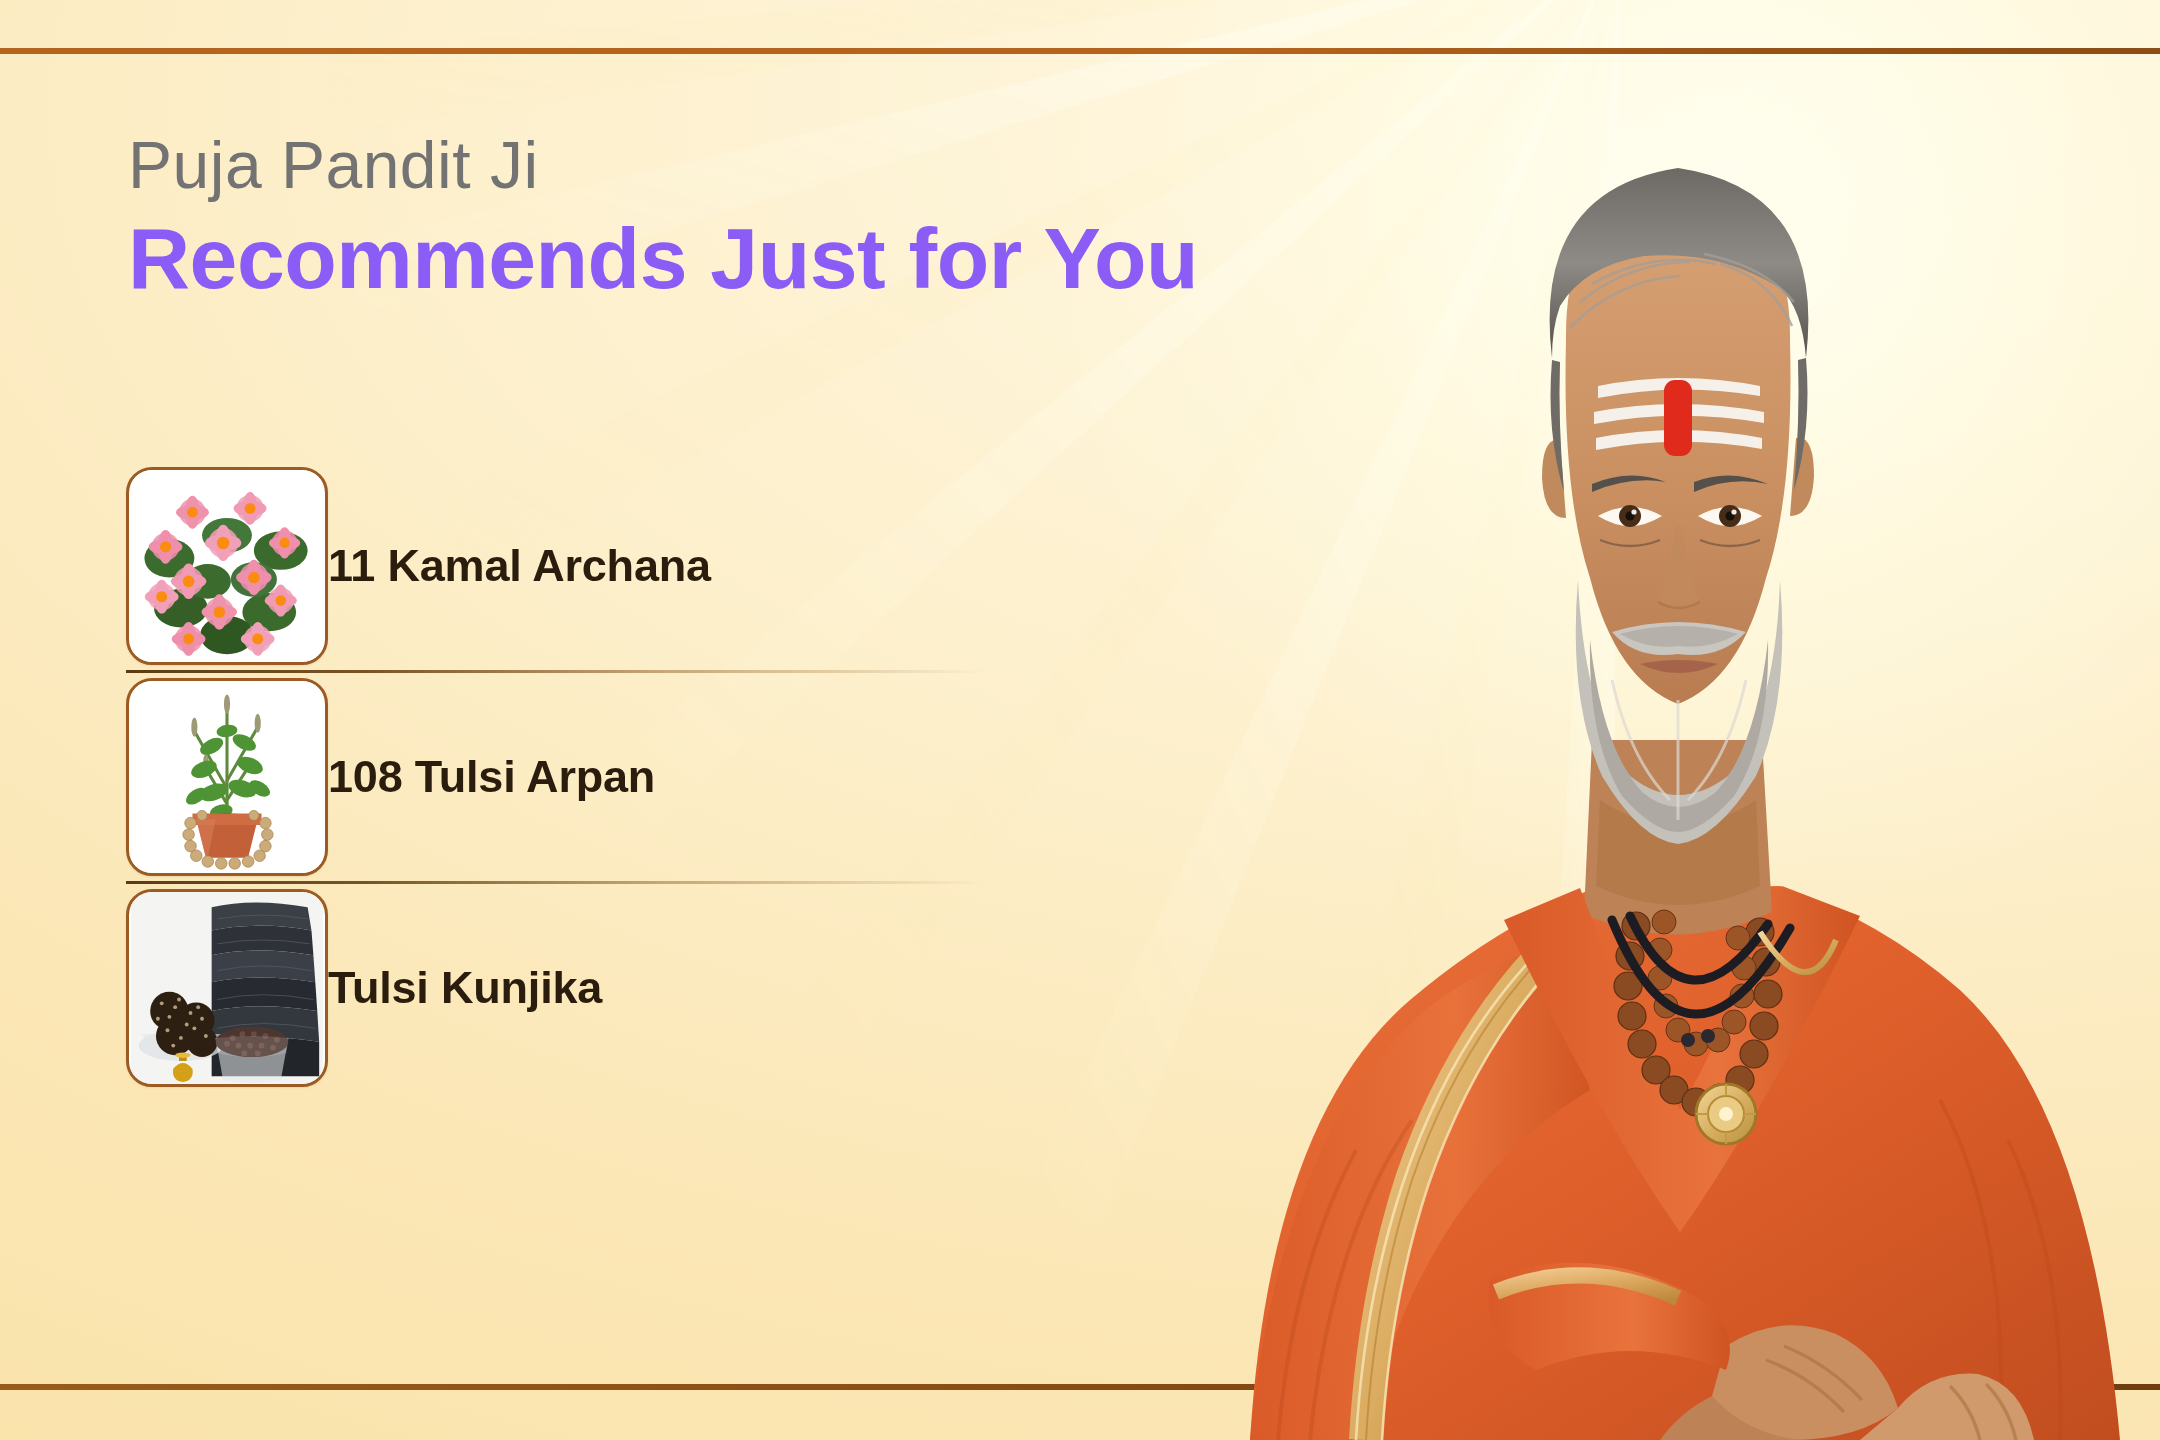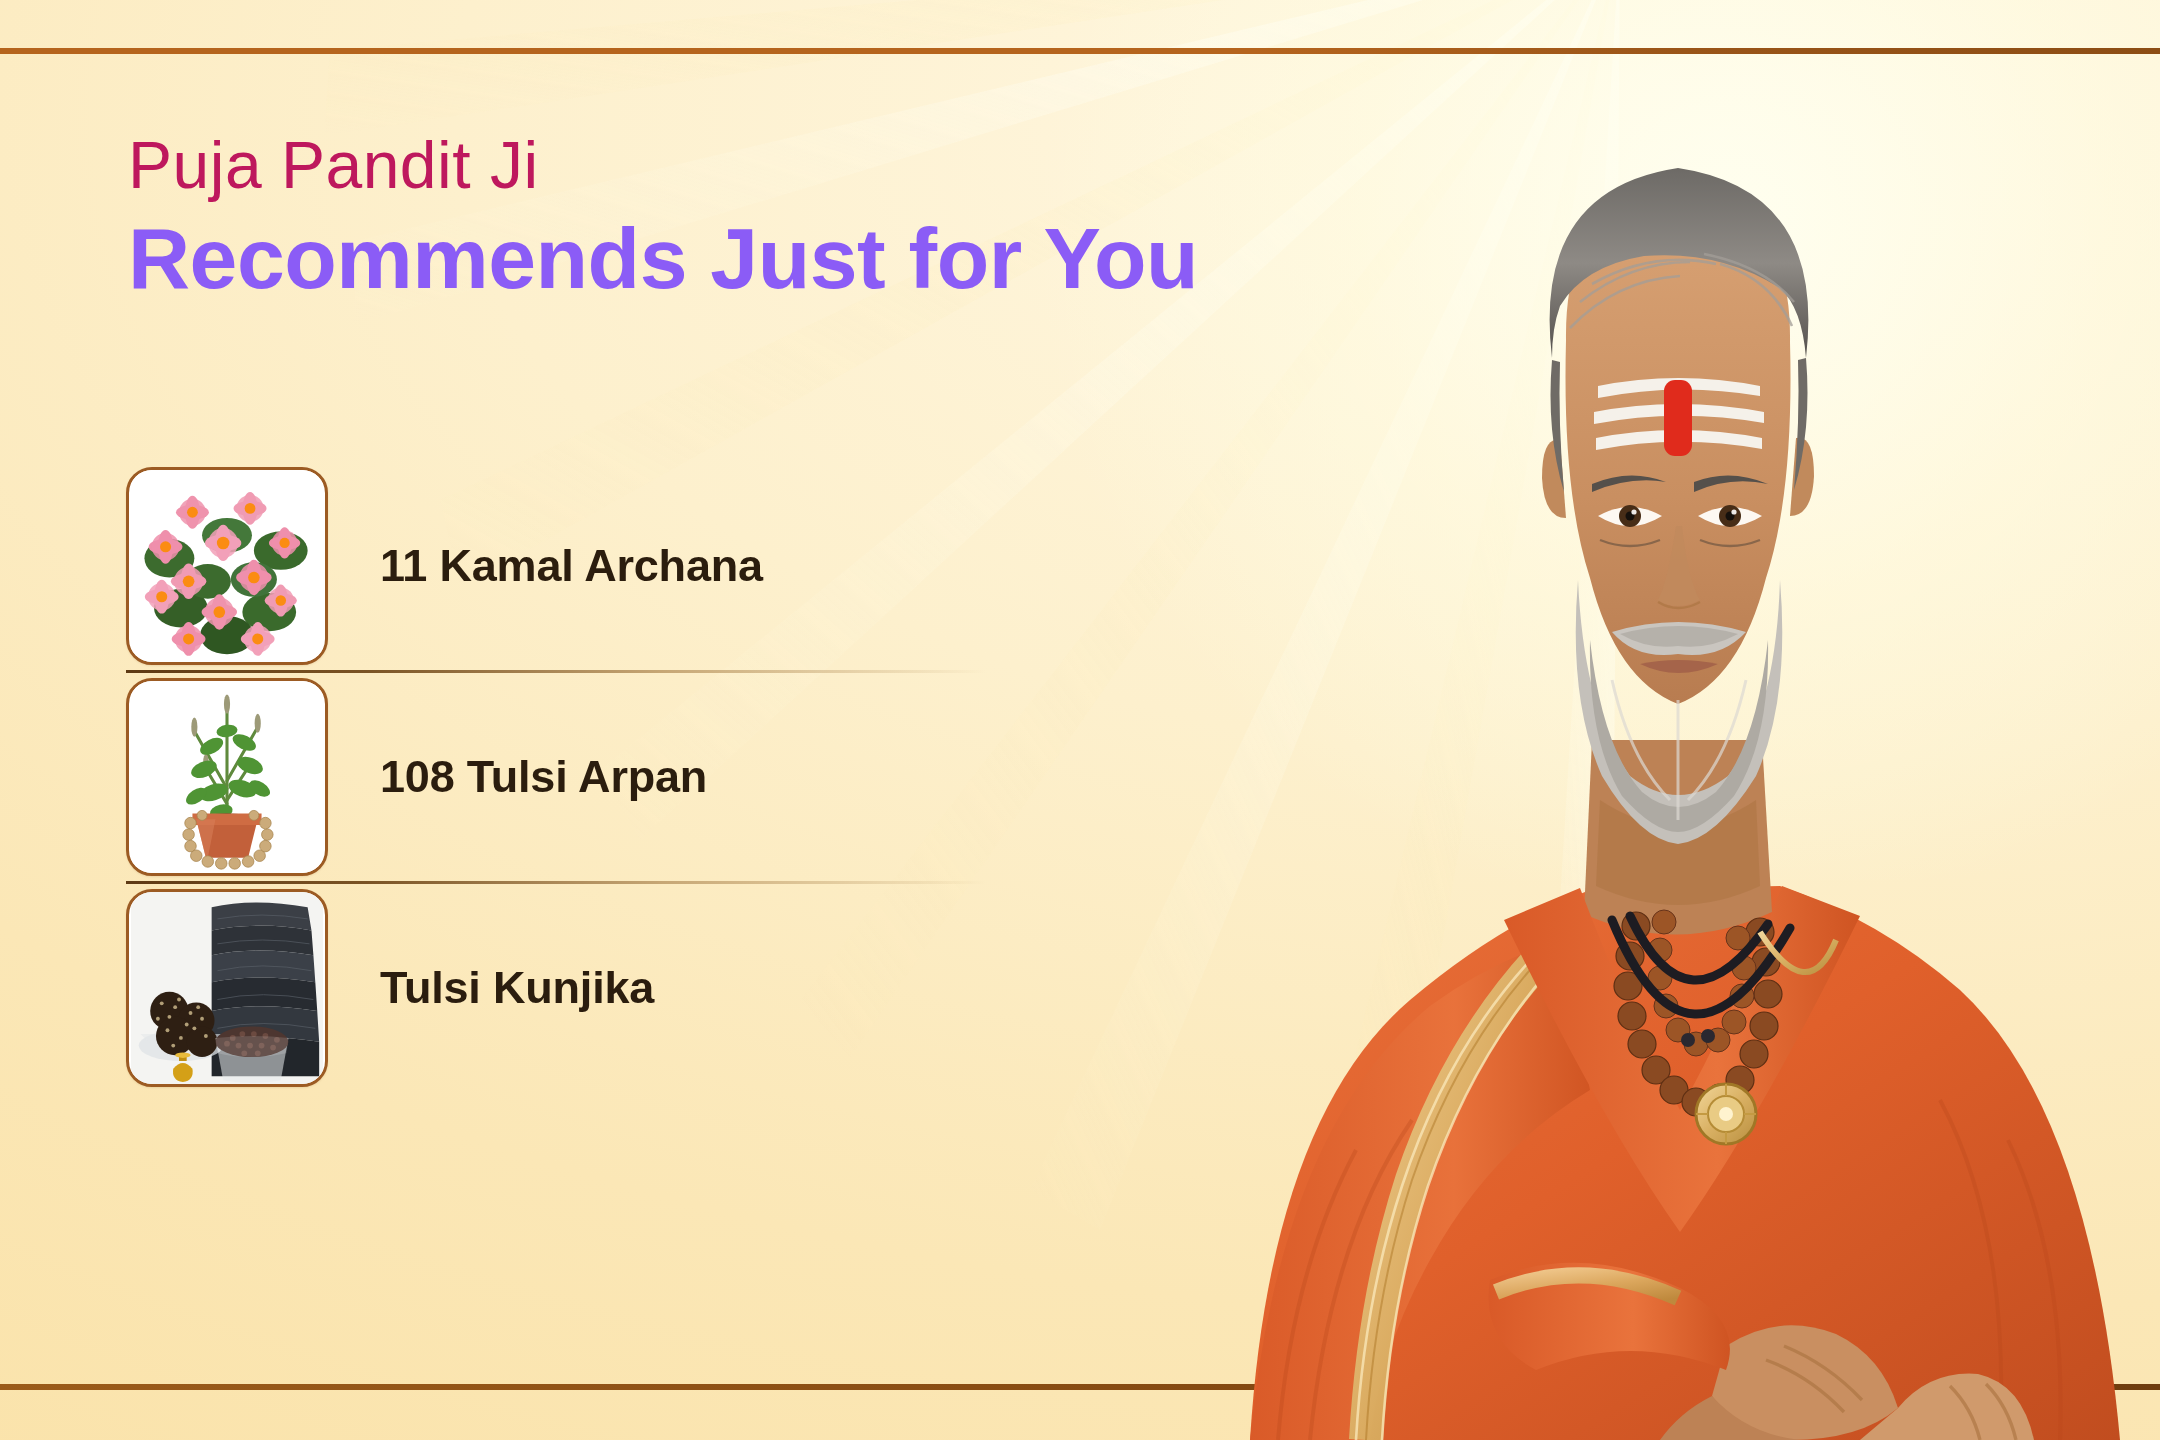--- a/index.html
+++ b/index.html
@@ -55,21 +55,21 @@
     position: absolute;
     left: 128px;
     top: 132px;
     width: 1400px;
   }
   .kicker {
     font-size: 66px;
     line-height: 1.02;
     font-weight: 300;
     letter-spacing: .5px;
-    color: #be185d;
+    color: #737373;
     margin: 0;
     white-space: nowrap;
   }
   .title {
     font-size: 86px;
     line-height: 1.05;
     font-weight: 700;
     letter-spacing: -0.5px;
     color: #8b5cf6;
     margin: 14px 0 0 0;
@@ -80,21 +80,20 @@
   .rec-list {
     position: absolute;
     left: 126px;
     top: 462px;
     width: 860px;
   }
   .rec-row {
     display: flex;
     align-items: center;
     height: 208px;
-    gap: 52px;
   }
   .rec-divider {
     height: 3px;
     width: 100%;
     background: linear-gradient(90deg, #5e3a14 0%, #7a5324 28%, #c6a674 62%, rgba(250,232,190,0) 100%);
   }
   .thumb {
     flex: 0 0 auto;
     width: 196px;
     height: 192px;

